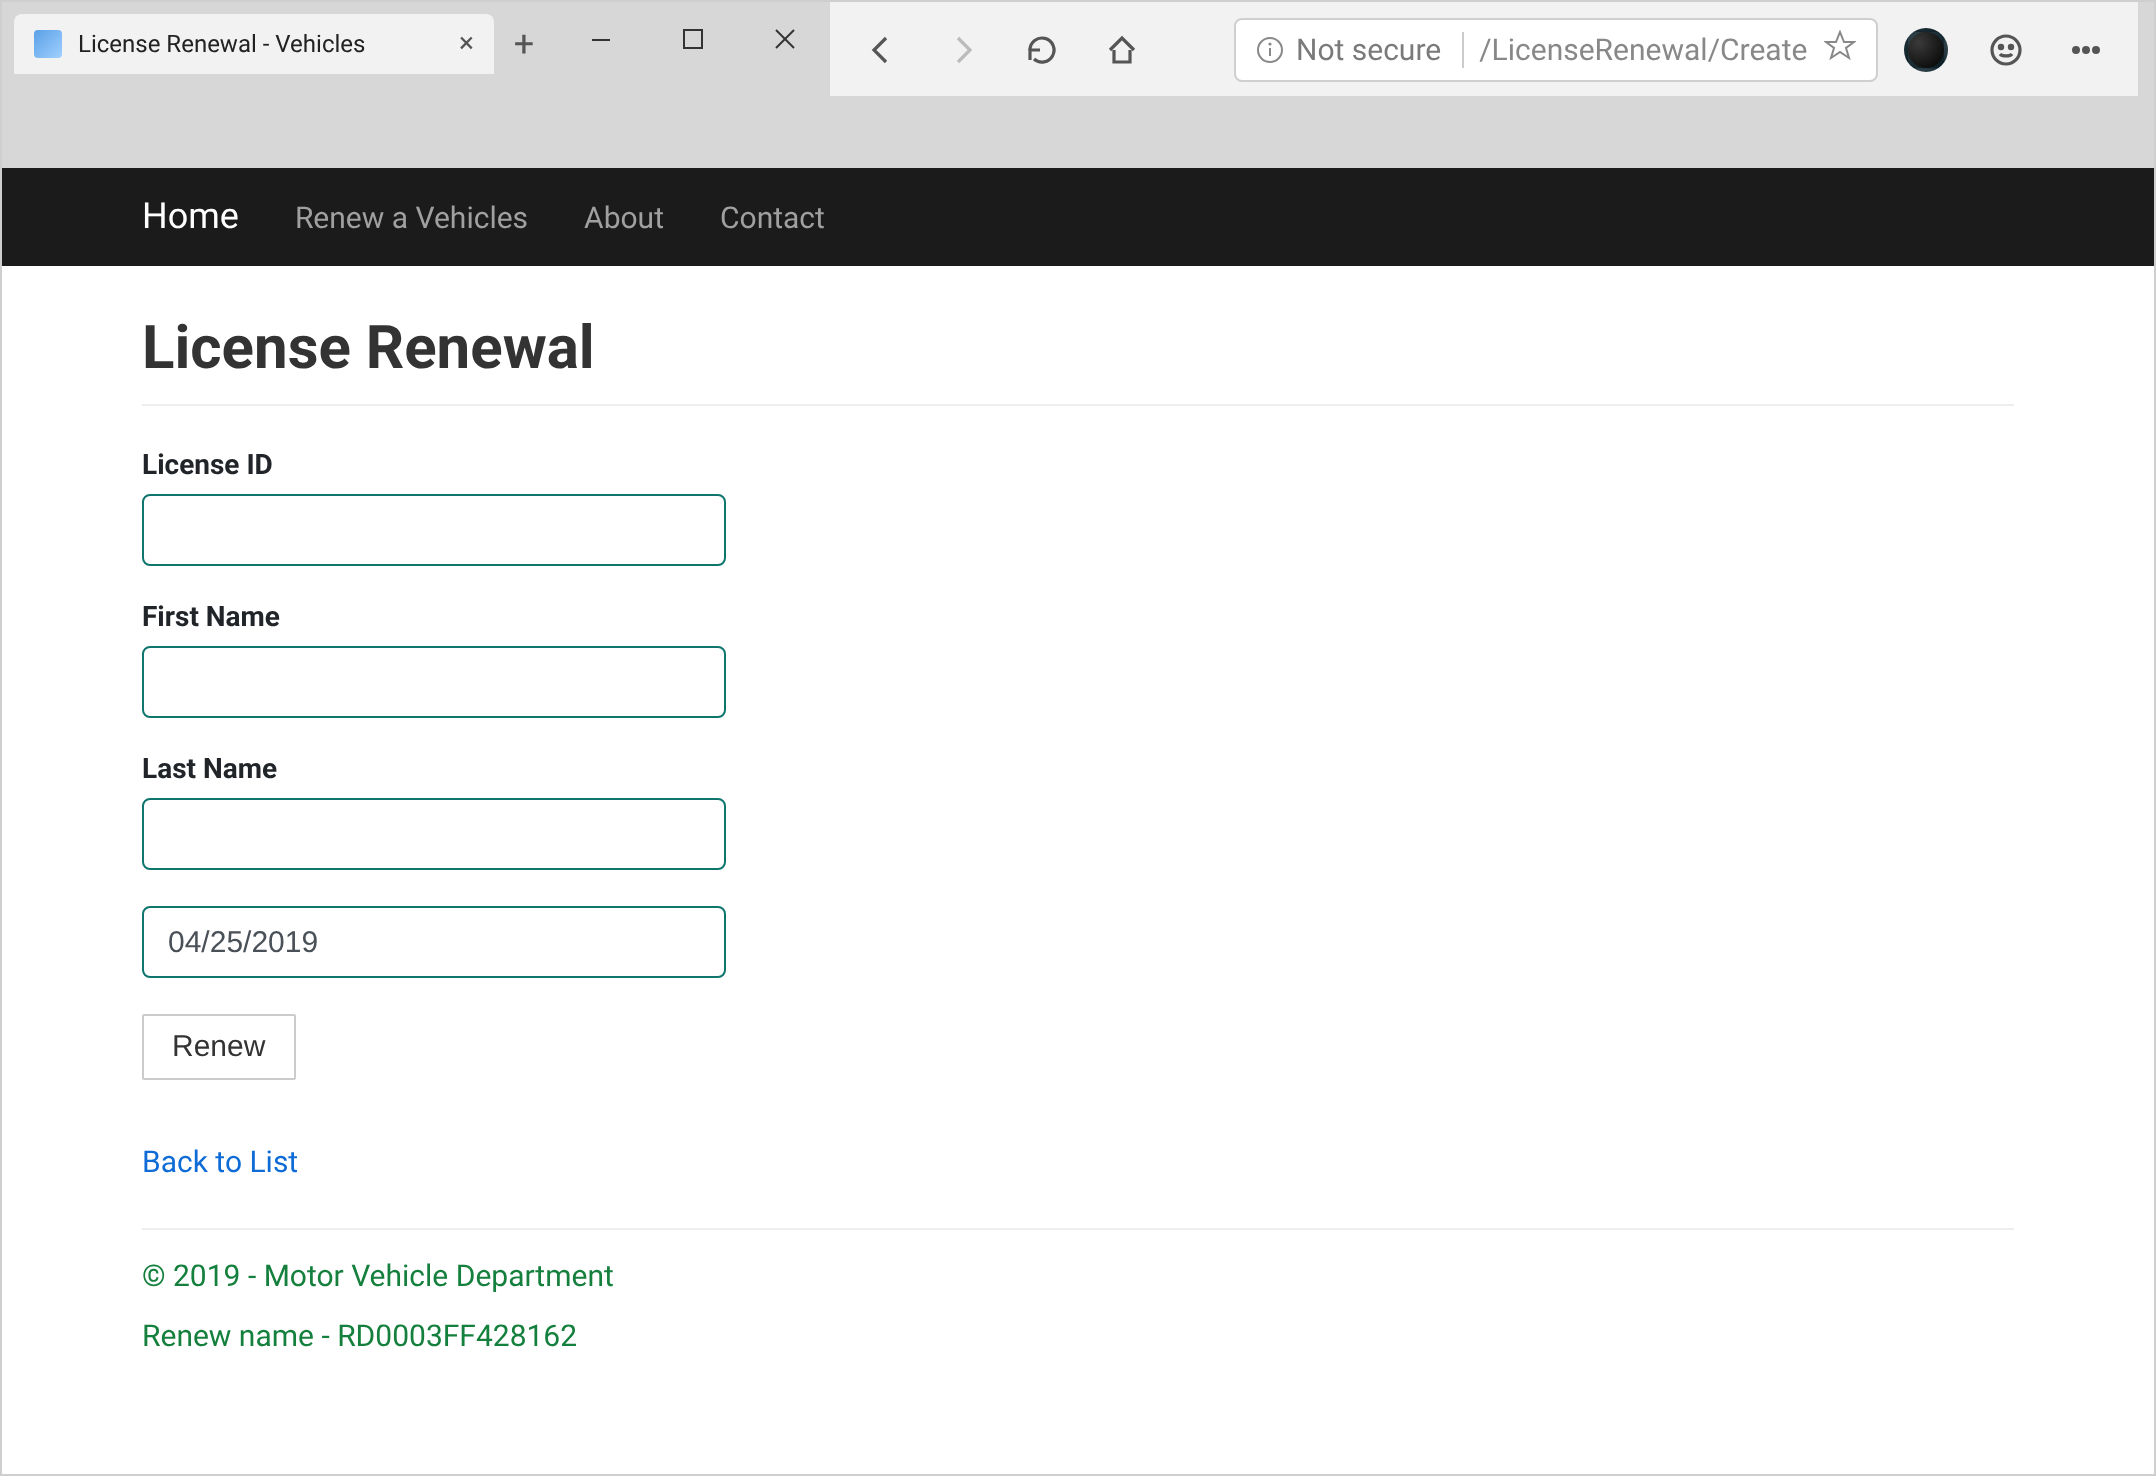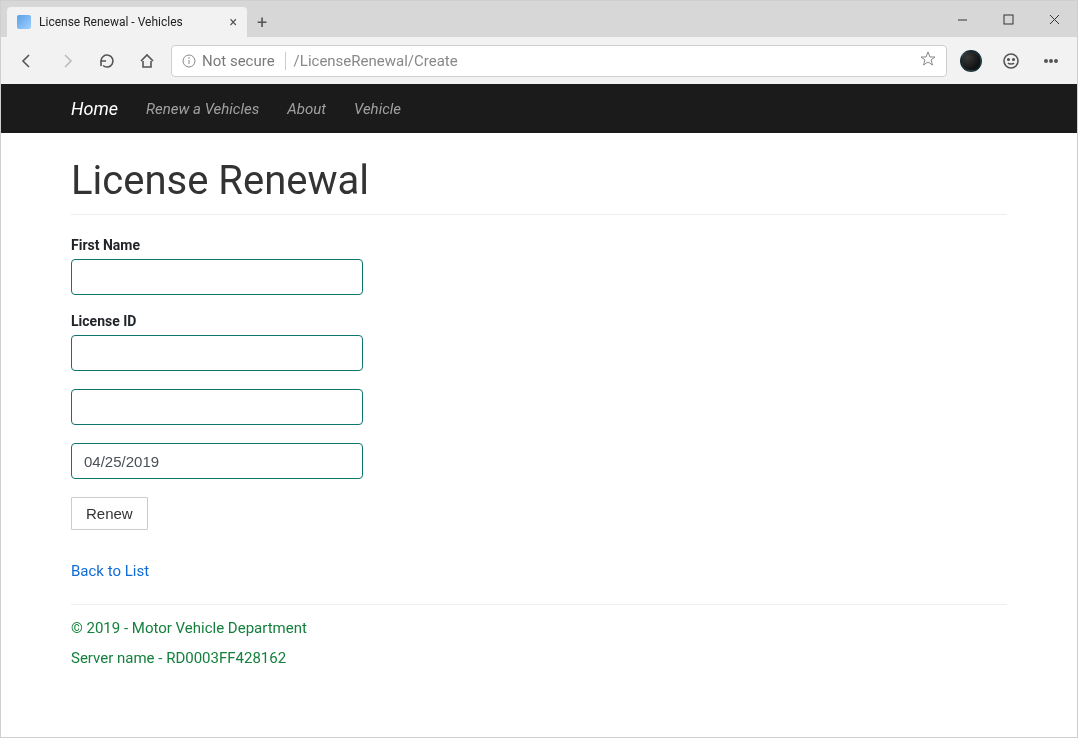--- a/index.html
+++ b/index.html
@@ -6,21 +6,21 @@
   body {
     font-family: "Segoe UI", -apple-system, BlinkMacSystemFont, Roboto, "Helvetica Neue", Arial, sans-serif;
     background: #ffffff;
     width: 1078px;
     height: 738px;
     overflow: hidden;
     border: 1px solid #cfcfcf;
   }
 
   
-  .browser-chrome { background: #d7d7d7; height: 83px; display: flex; flex-direction: column; }
+  .browser-chrome { background: #d7d7d7; height: 83px; display: flex; flex-direction: row; }
   .tab-strip { height: 36px; display: flex; align-items: flex-end; padding-left: 6px; }
   .tab {
     background: #f2f2f2;
     height: 30px;
     width: 240px;
     border-top-left-radius: 4px;
     border-top-right-radius: 4px;
     display: flex;
     align-items: center;
     padding: 0 10px;
@@ -46,41 +46,42 @@
     height: 32px;
     background: #ffffff;
     border: 1px solid #cfcfcf;
     border-radius: 4px;
     display:flex;
     align-items:center;
     padding: 0 10px;
     gap:8px;
     font-size:15px;
     color:#333;
+    margin-left:32px;
   }
   .url-box .not-secure { color:#7a7a7a; display:flex; align-items:center; gap:6px; padding-right:10px; border-right:1px solid #ccc; }
   .url-box .url-host { color:#333; }
   .url-box .url-path { color:#888; }
   .url-box .star { margin-left:auto; color:#777; }
   .ext-icon { width:22px; height:22px; border-radius:50%; background:radial-gradient(circle at 30% 30%, #3a3a3a, #000); border:2px solid #38c1ff22; }
 
   
   .page { background:#fff; height: calc(100% - 83px); overflow:auto; }
   .navbar {
     background:#1b1b1b;
     height:49px;
     display:flex;
     align-items:center;
     padding:0 70px;
     gap:28px;
   }
-  .navbar a { color:#a0a0a0; text-decoration:none; font-size:15px; cursor:pointer;font-style:italic; }
+  .navbar a { color:#a0a0a0; text-decoration:none; font-size:15px; cursor:pointer; }
   .navbar a.brand { color:#fff; font-size:18px; }
   .container { padding: 16px 70px 40px 70px; }
-  h2.page-title { font-size:40px; font-weight:400; color:#333; margin: 8px 0 6px 0; }
+  h2.page-title { font-size:30px; font-weight:700; color:#333; margin: 8px 0 6px 0; }
   hr.rule { border:none; border-top:1px solid #eee; margin: 10px 0 22px 0; }
   .form-group { margin-bottom: 18px; }
   .form-group label { display:block; font-weight:700; font-size:14px; color:#212529; margin-bottom:6px; }
   .form-control {
     width: 292px;
     height: 36px;
     border:1px solid #0f766e;
     border-radius:4px;
     padding: 6px 12px;
     font-size:15px;
@@ -192,48 +193,49 @@
         </svg>
     </div>
   </div>
 </div>
 
 <div class="page">
   <div class="navbar">
     <a class="brand">Home</a>
     <a>Renew a Vehicles</a>
     <a>About</a>
-    <a>Vehicle</a>
+    <a>Contact</a>
   </div>
 
   <div class="container">
     <h2 class="page-title">License Renewal</h2>
     <hr class="rule">
 
     <div class="form-group">
+      <label>License ID</label>
+      <input class="form-control" type="text" value="" style="">
+    </div>
+
+    <div class="form-group">
       <label>First Name</label>
       <input class="form-control" type="text" value="" style="">
     </div>
 
     <div class="form-group">
-      <label>License ID</label>
-      <input class="form-control" type="text" value="" style="">
-    </div>
-
-    <div class="form-group">
+      <label>Last Name</label>
       <input class="form-control" type="text" value="" style="">
     </div>
 
     <div class="form-group">
       <input class="form-control" type="text" value="04/25/2019" style="">
     </div>
 
     <button class="btn">Renew</button>
 
     <div>
       <a class="back-link">Back to List</a>
     </div>
 
     <hr class="footer-rule">
     <div class="footer-text">© 2019 - Motor Vehicle Department</div>
-    <div class="footer-text">Server name - RD0003FF428162</div>
+    <div class="footer-text">Renew name - RD0003FF428162</div>
   </div>
 </div>
 
 </body></html>

